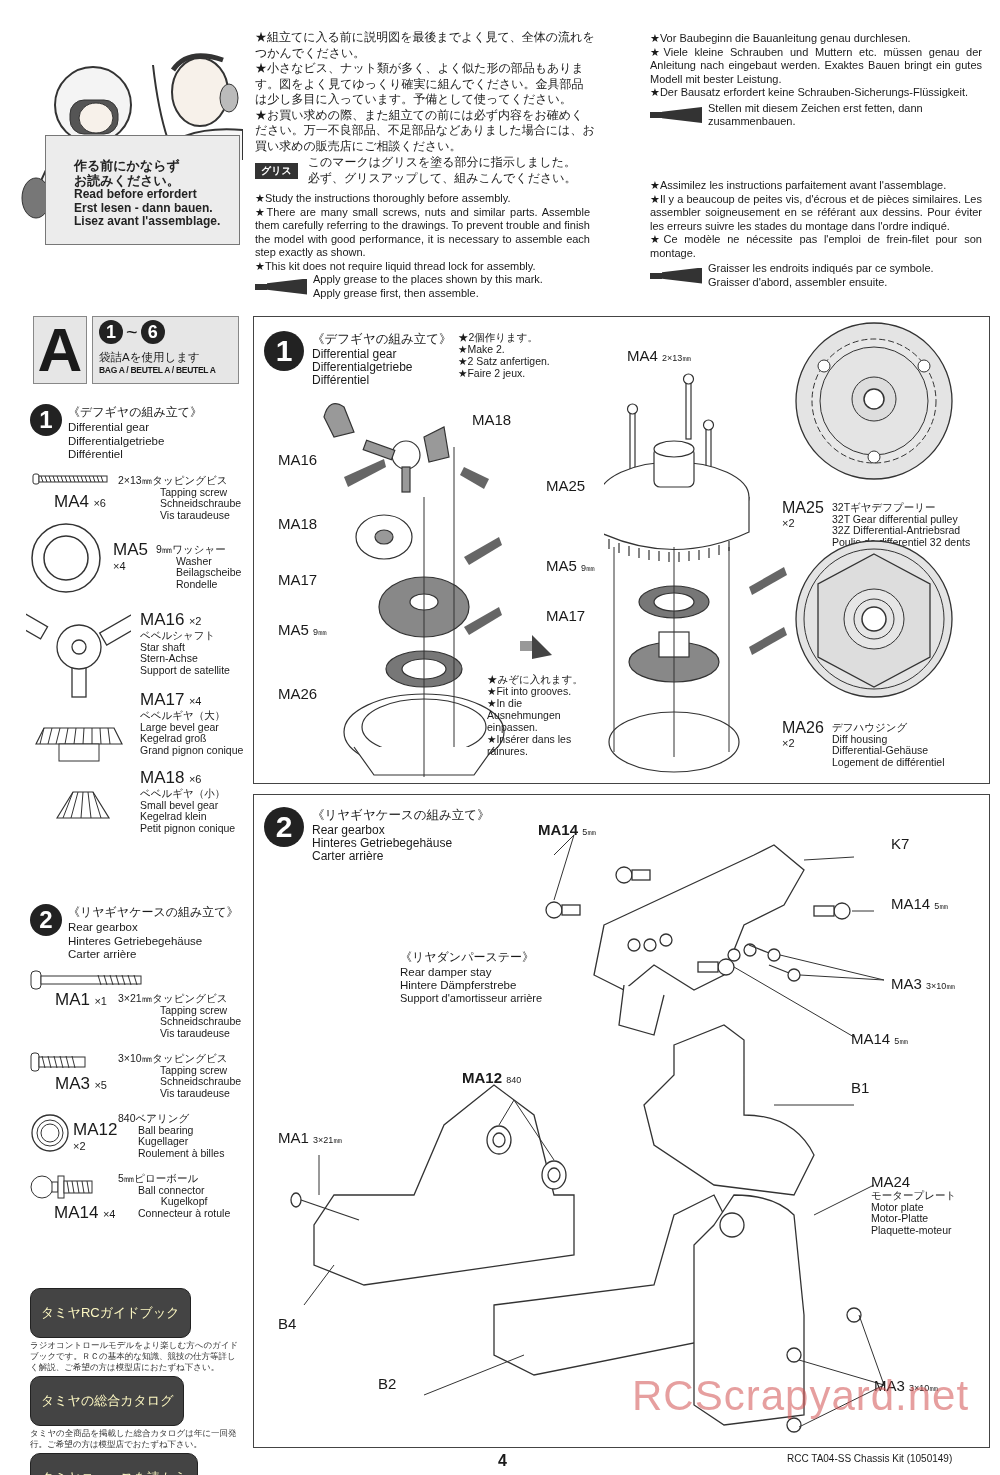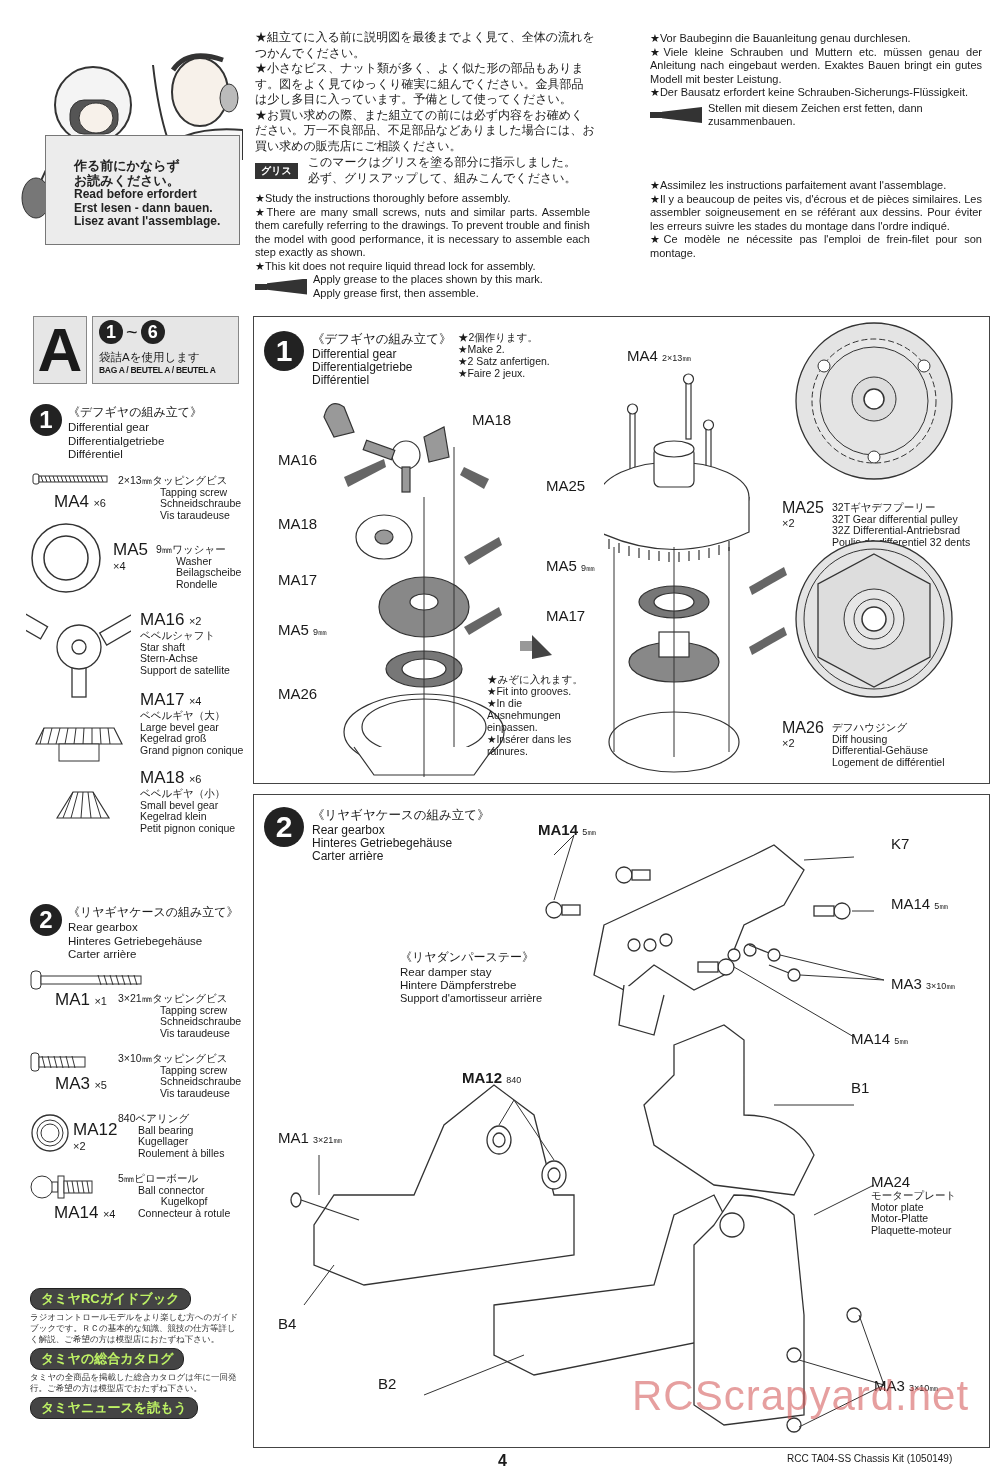--- a/index.html
+++ b/index.html
@@ -36,21 +36,21 @@
   .part-qty { font-size: 11px; }
   .part-desc { font-size: 10.5px; line-height: 11.5px; }
 
   
   .panel { border: 1.5px solid #444; position: absolute; }
   #panel-step1 { left: 253px; top: 316px; width: 737px; height: 468px; }
   #panel-step2 { left: 253px; top: 794px; width: 737px; height: 654px; }
   .label { font-size: 15px; position:absolute; white-space: nowrap; }
   .label small { font-size: 9px; }
 
-  .cat-title { display:inline-block; background:#444; color:#bef264; border-radius: 10px; padding: 1px 10px; font-size: 13px; border:1px solid #222;font-weight:bold; }
+  .cat-title { display:inline-block; background:#444; color:#fef9c3; border-radius: 10px; padding: 15px 10px; font-size: 13px; border:1px solid #222; }
 
   #watermark { left: 632px; top: 1372px; font-size: 42px; color: rgba(210,80,80,0.55); letter-spacing: 1px; }
 </style>
 </head>
 <body>
 
 <div class="abs" id="intro-illus">
   <svg width="235" height="230">
 
     <circle cx="85" cy="85" r="38" fill="#f4f4f4" stroke="#333" stroke-width="2"></circle>
@@ -111,20 +111,27 @@
       <div class="txt">Stellen mit diesem Zeichen erst fetten, dann</div>
       <div class="txt">zusammenbauen.</div>
     </div>
   </div>
 </div>
 
 <div class="abs" style="left:650px; top:179px; width:332px;">
   <p class="txt star para">Assimilez les instructions parfaitement avant  l'assemblage.</p>
   <p class="txt star para" style="text-align:justify;">Il y a beaucoup de peites vis, d'écrous et de pièces similaires. Les assembler soigneusement en se référant aux dessins. Pour éviter les erreurs suivre les stades du montage dans l'ordre indiqué.</p>
   <p class="txt star para" style="text-align:justify;">Ce modèle ne nécessite pas l'emploi de frein-filet pour son montage.</p>
+  <div style="display:flex; align-items:center; margin-top:2px;">
+    <span class="grease-tube" style="margin-right:6px;"></span>
+    <div>
+      <div class="txt">Graisser les endroits indiqués par ce symbole.</div>
+      <div class="txt">Graisser d'abord, assembler ensuite.</div>
+    </div>
+  </div>
 </div>
 
 <div class="abs" id="bag-letter">A</div>
 <div class="abs" id="bag-box">
   <div style="display:flex; align-items:center; gap:3px;">
     <span class="circle-num">1</span>
     <span style="font-size:20px;">~</span>
     <span class="circle-num">6</span>
   </div>
   <div style="font-size:11.5px; margin-top:6px;">袋詰Aを使用します</div>

